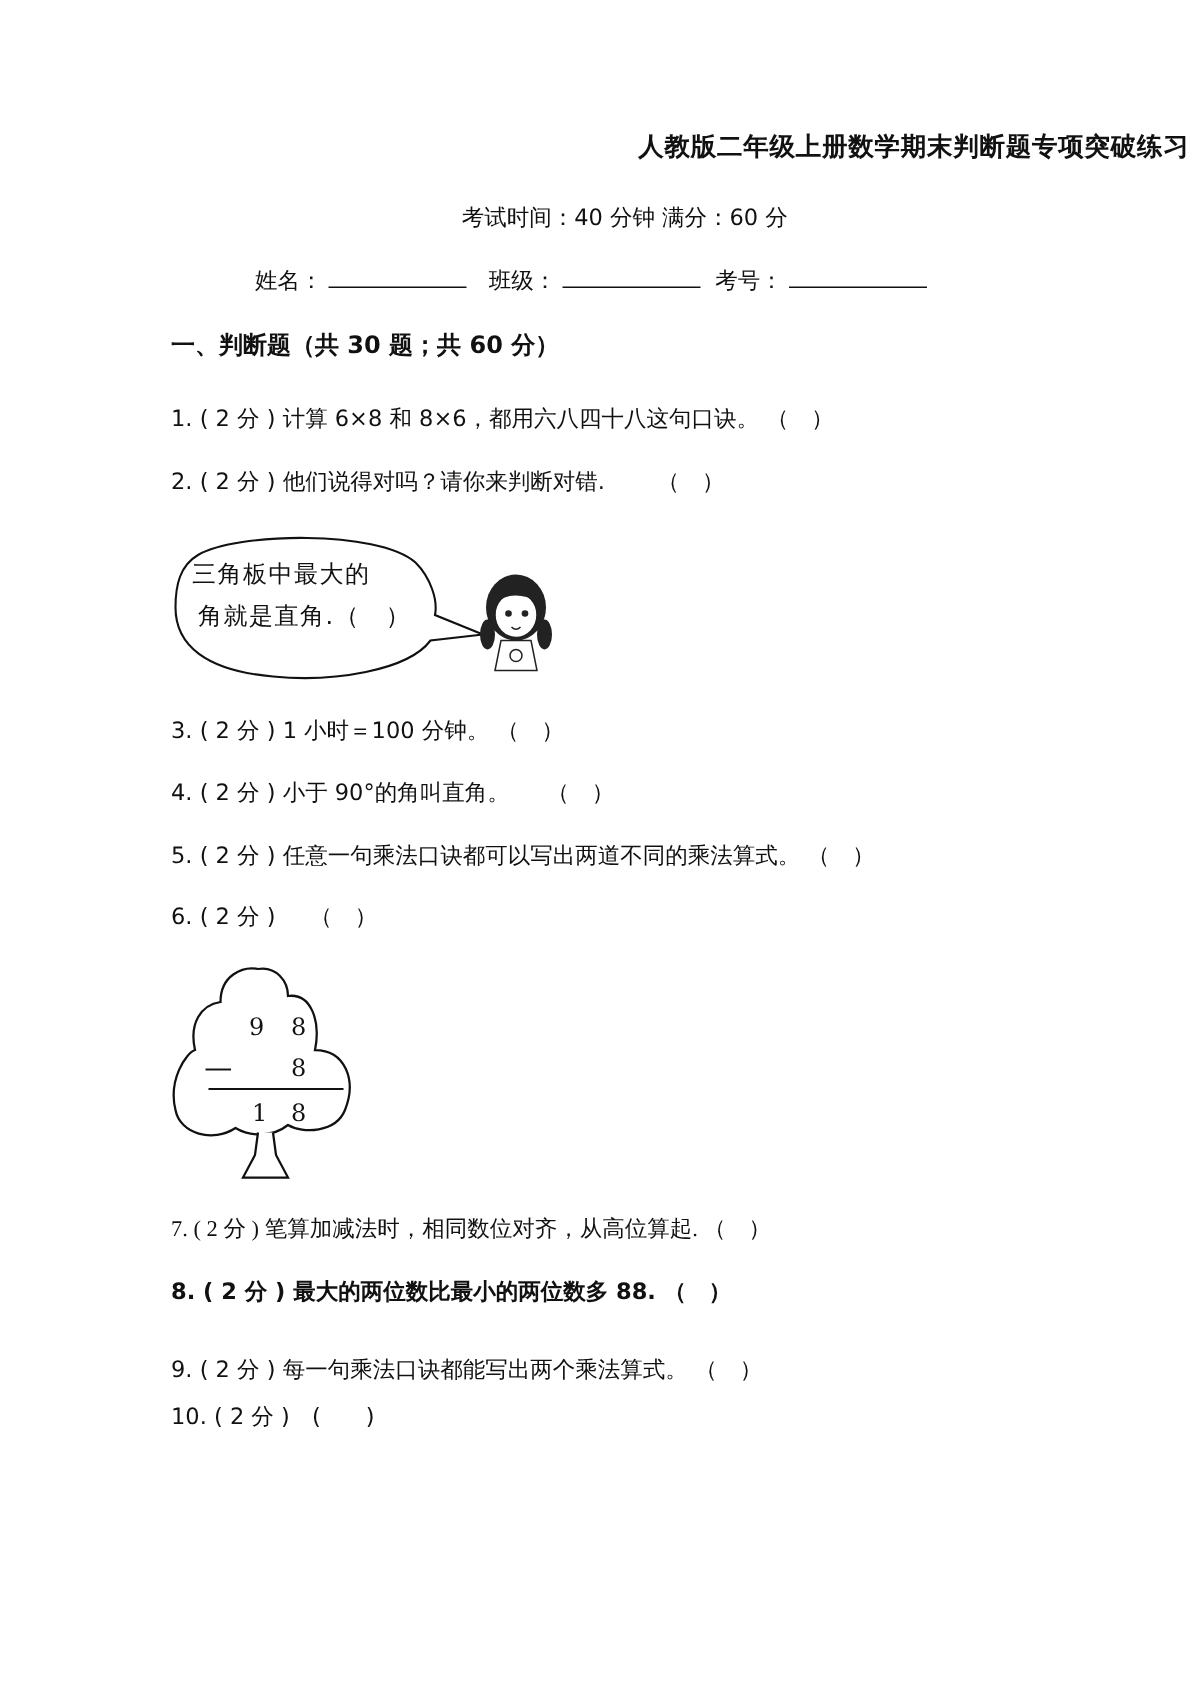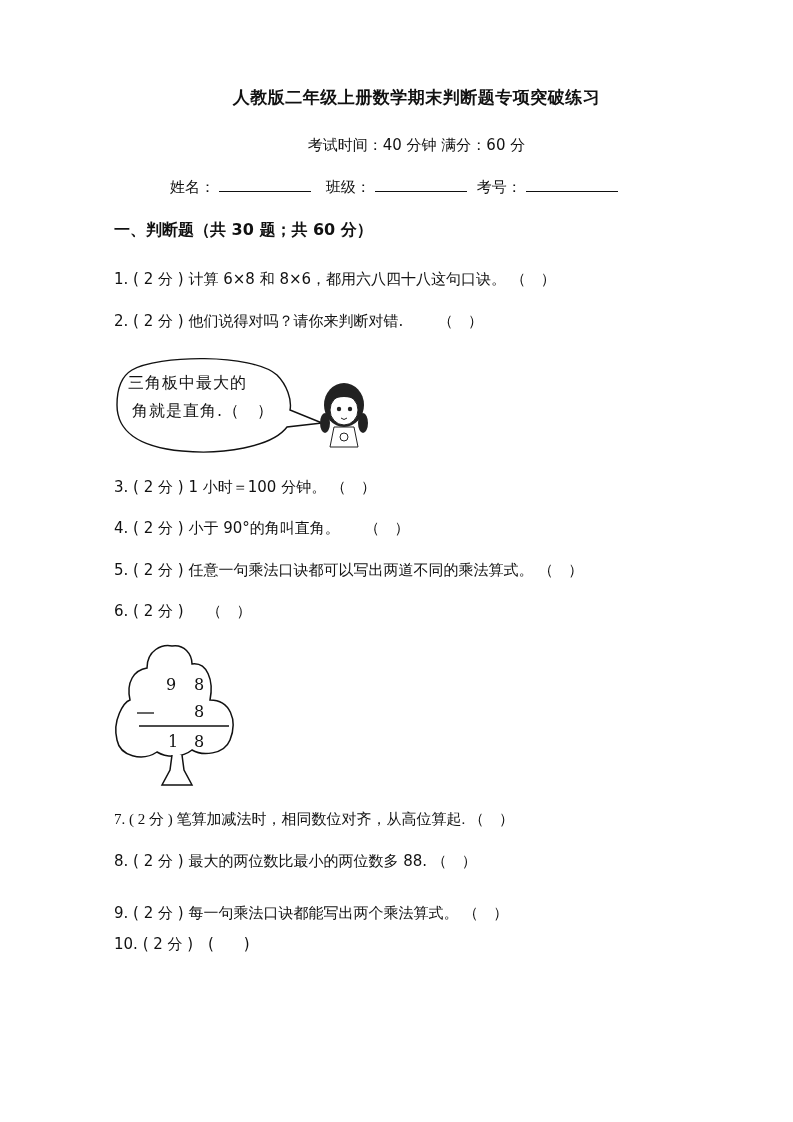--- a/index.html
+++ b/index.html
@@ -2,21 +2,21 @@
 <html><head>
 <meta charset="utf-8">
 <style>
   html, body { margin: 0; padding: 0; background: #ffffff; }
   body {
     width: 793px; height: 1122px; position: relative; overflow: hidden;
     font-family: "DejaVu Sans", "Liberation Sans", sans-serif;
     color: #111;
   }
   .abs { position: absolute; white-space: nowrap; }
-  .title { top: 86px; left: 0; width: 793px; text-align: center; padding-left: 40px; box-sizing: border-box;
+  .title { top: 86px; left: 0; width: 793px; text-align: right; padding-left: 40px; box-sizing: border-box;
            font-size: 17px; font-weight: bold; letter-spacing: 0.5px; }
   .subtitle { top: 136px; left: 0; width: 793px; text-align: center; padding-left: 40px; box-sizing: border-box;
               font-size: 15px; }
   .info { top: 178px; left: 170px; font-size: 15px; }
   .info .blank { display: inline-block; width: 92px; border-bottom: 1px solid #111; height: 12px; margin: 0 10px 0 4px; vertical-align: baseline; }
   .section { top: 220px; left: 114px; font-size: 16px; font-weight: bold; }
   .q { left: 114px; font-size: 15px; }
   .q .paren { display: inline-block; }
   .bubble-wrap { top: 355px; left: 112px; width: 270px; height: 100px; }
   .bubble-text { position: absolute; font-size: 16px; letter-spacing: 1px; }
@@ -112,21 +112,21 @@
   <span class="tree-digit" style="top:92px; left:82px;">8</span>
 </div>
 
 <div class="abs q" style="top:810px;font-family:Liberation Serif, serif;">
   <span>7.</span>
   <span>( 2 分 )</span>
   <span>笔算加减法时，相同数位对齐，从高位算起.</span>
   <span class="paren">（　）</span>
 </div>
 
-<div class="abs q" style="top:852px;">
+<div class="abs q" style="top:852px;font-weight:bold;">
   <span>8.</span>
   <span>( 2 分 )</span>
   <span>最大的两位数比最小的两位数多 88.</span>
   <span class="paren">（　）</span>
 </div>
 
 <div class="abs q" style="top:883px;margin-top:21px;">
   <span>9.</span>
   <span>( 2 分 )</span>
   <span>每一句乘法口诀都能写出两个乘法算式。</span>

